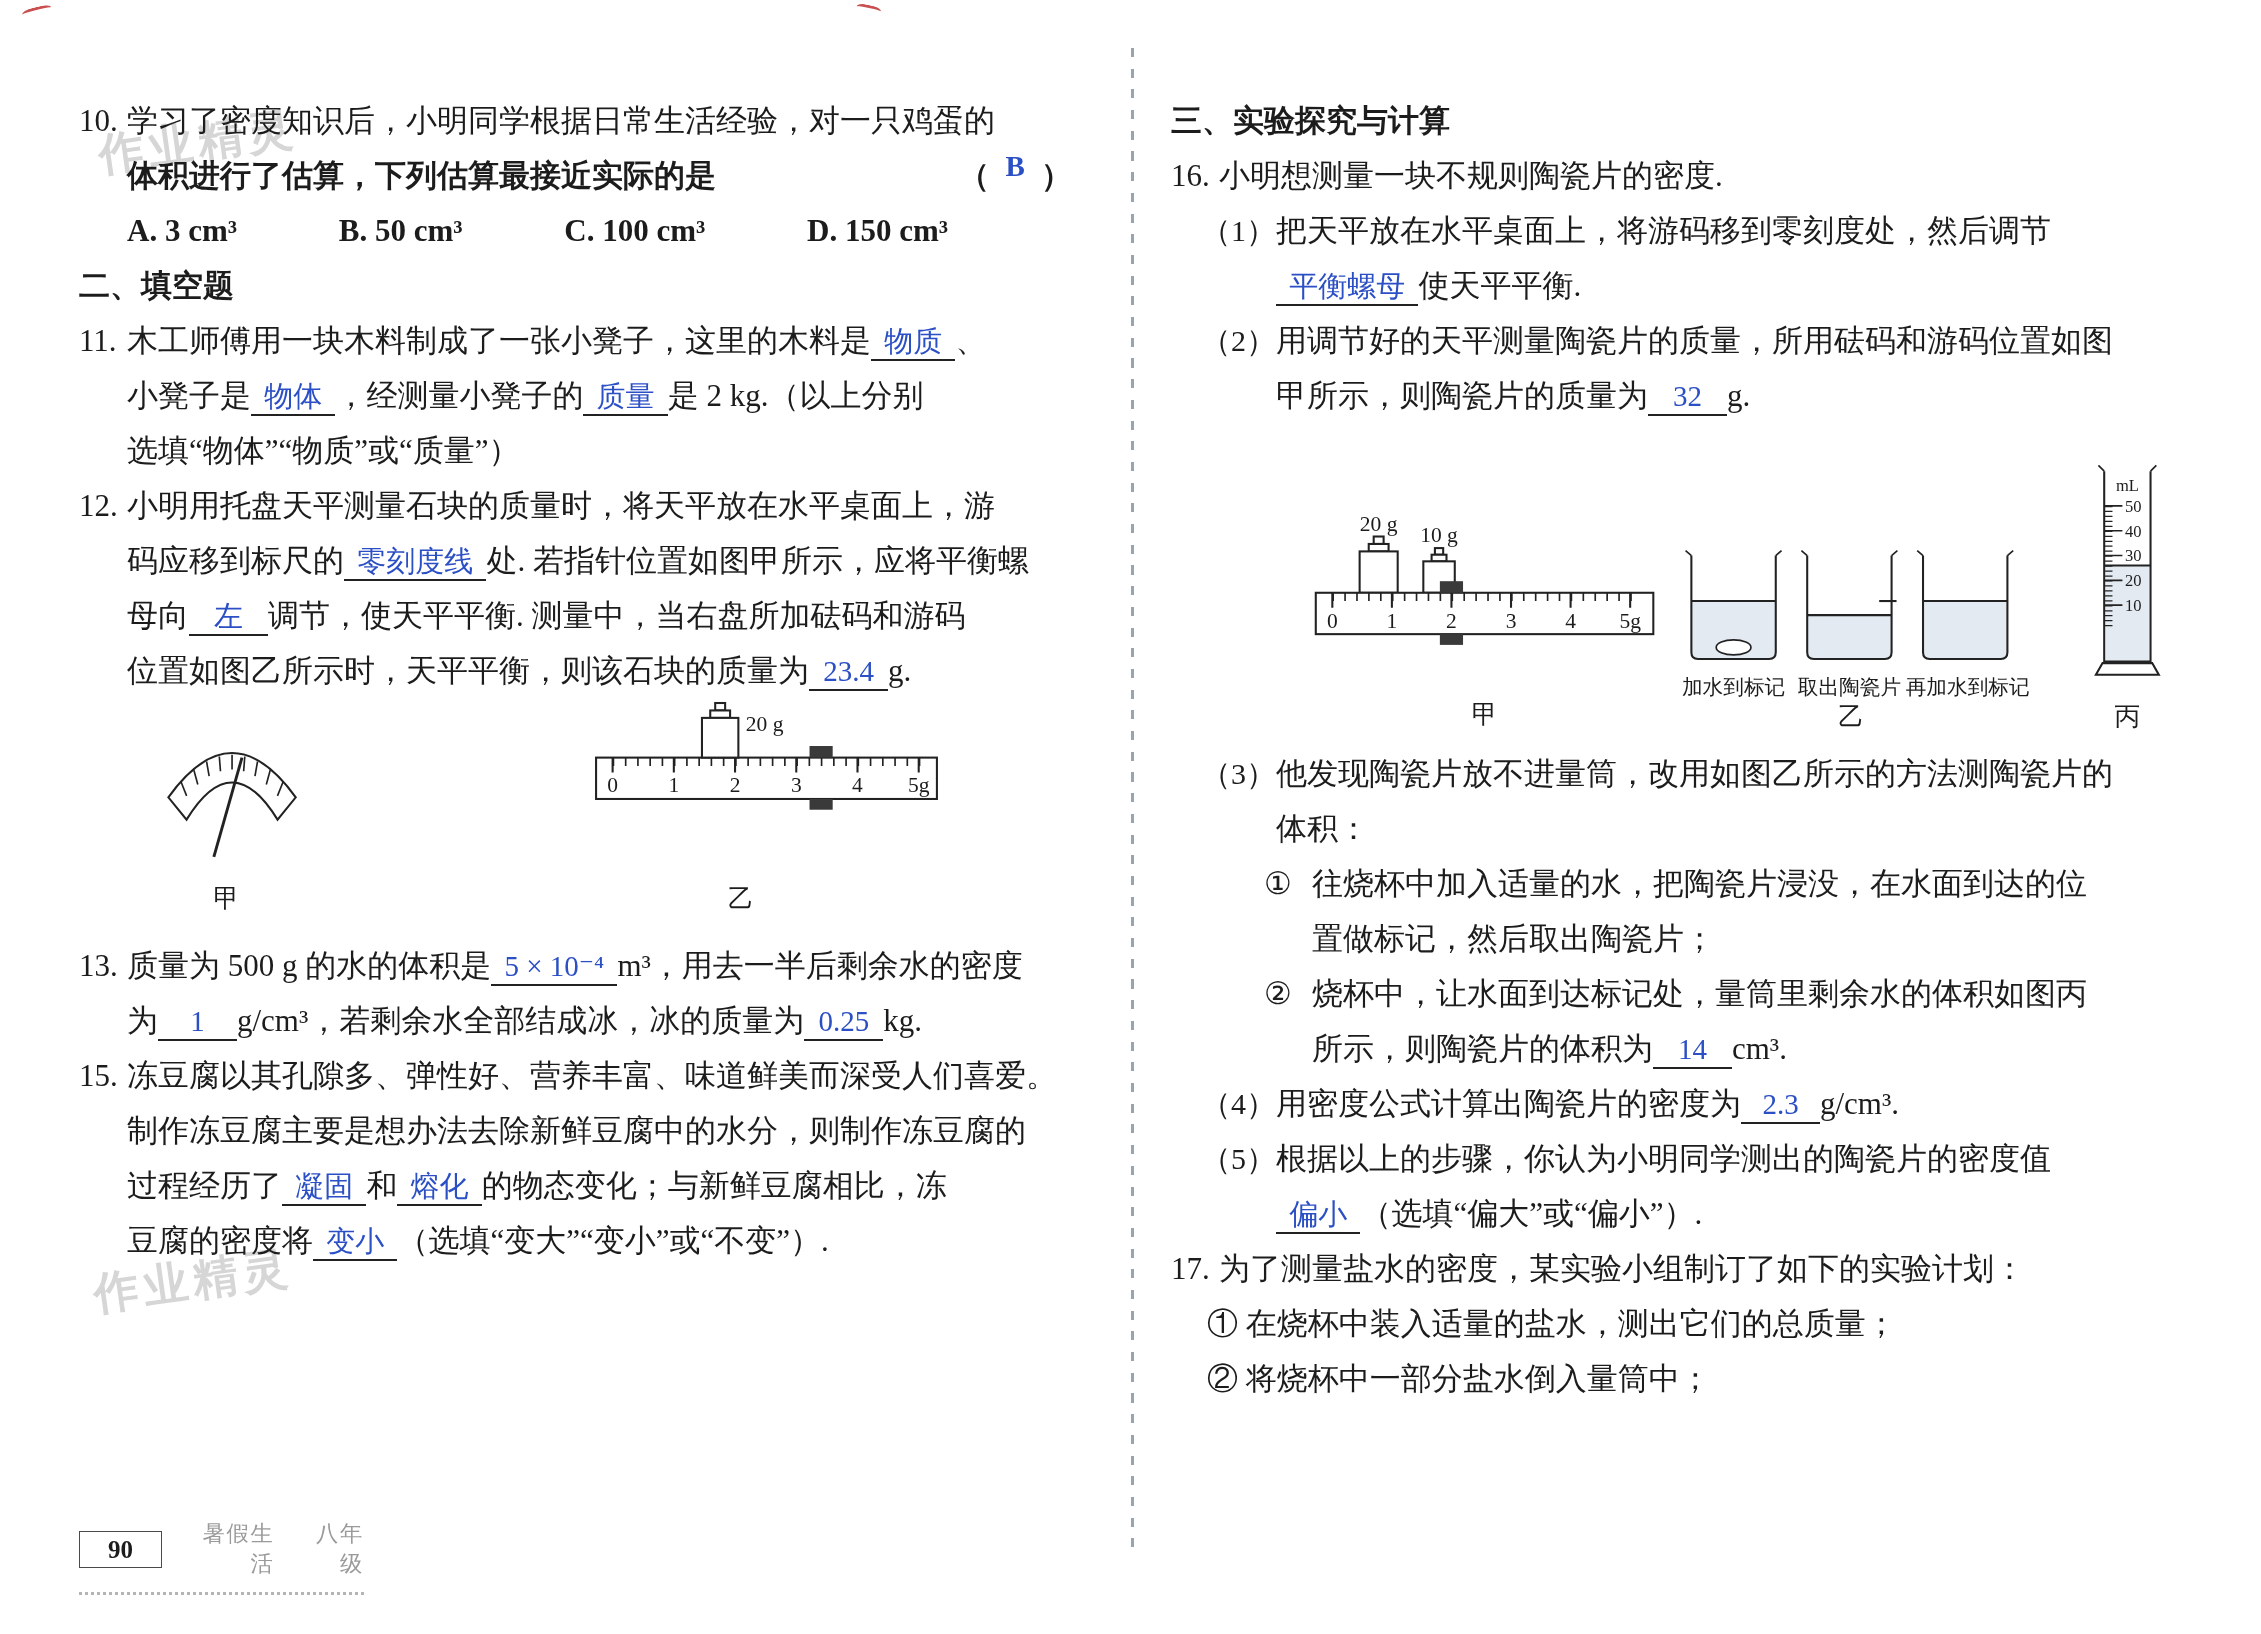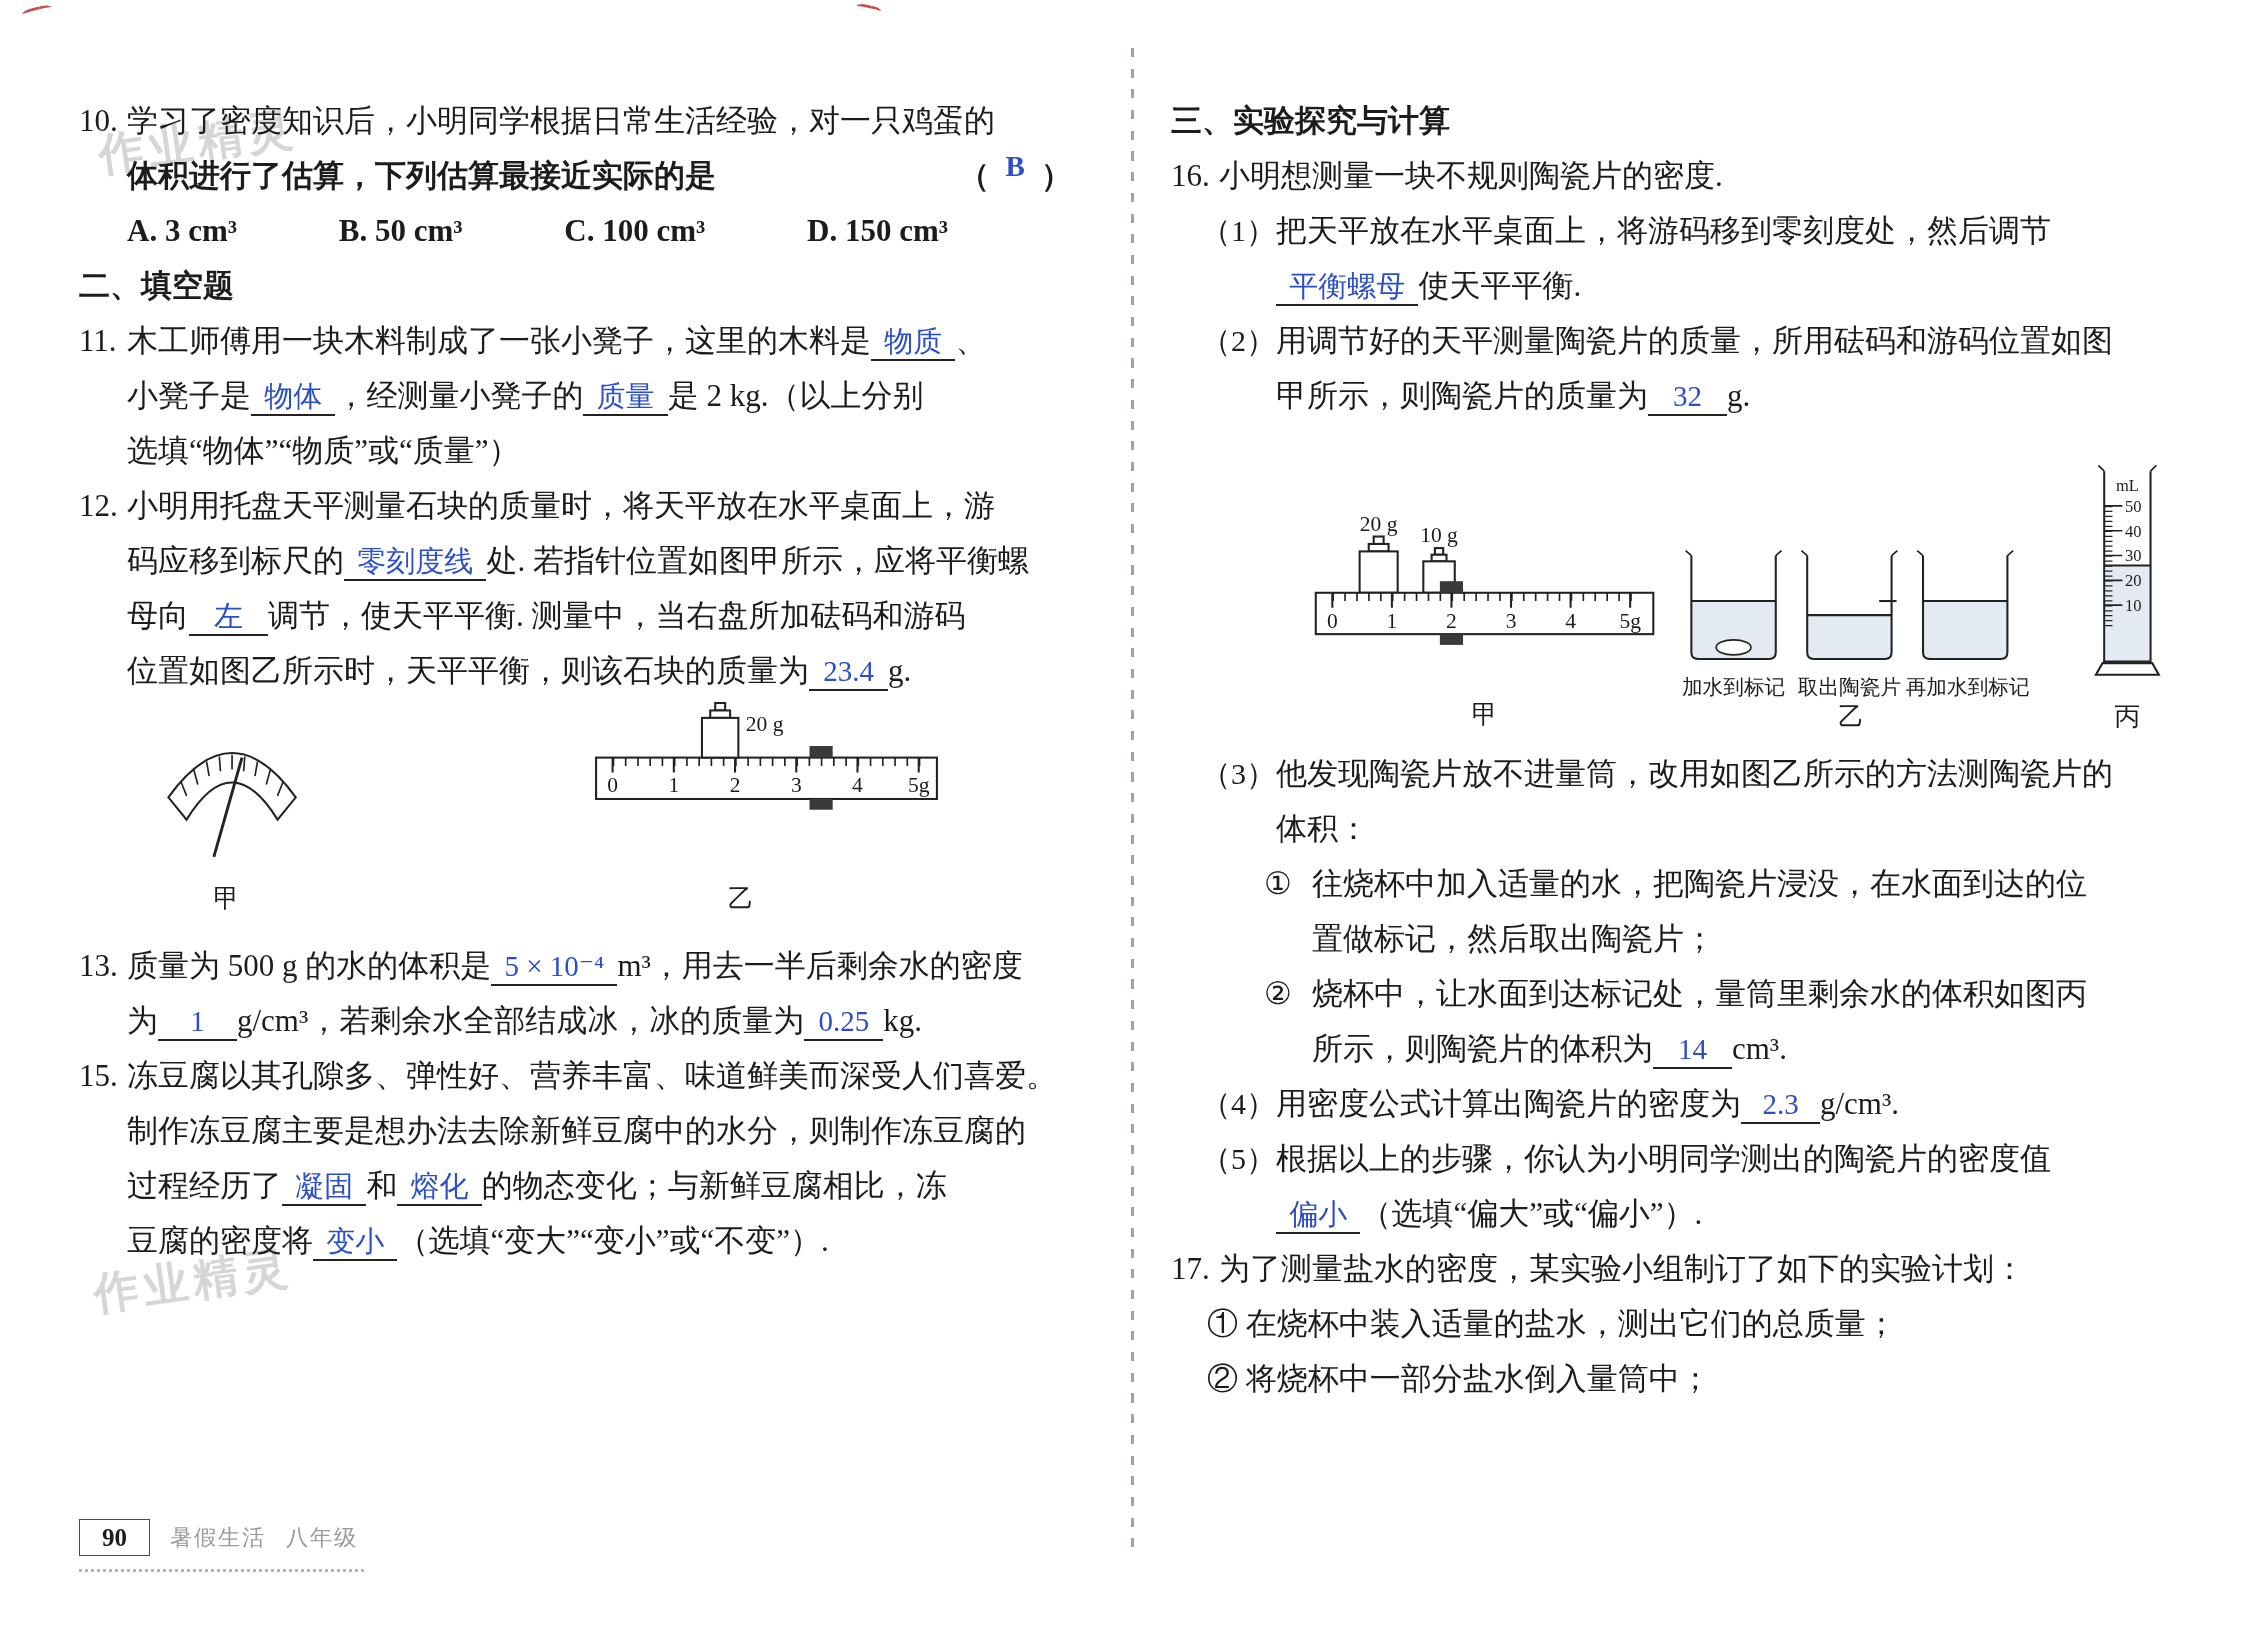--- a/index.html
+++ b/index.html
@@ -24,21 +24,21 @@
 .sp{flex:1 1 auto;}
 .ans{display:inline-block;color:#2b4fc4;font-size:29px;line-height:1.25;border-bottom:2.5px solid #222;min-width:79px;padding:0 13.2px;text-align:center;}
 .ans.nou{display:inline;border-bottom:none;min-width:0;padding:0 8.3px;}
 .fig{display:block;}
 .fig text{fill:#1c1c1c;font-size:26px;font-family:"Liberation Serif","DejaVu Serif",serif;}
 .fig text.lab{font-size:31px;}
 .fig text.small{font-size:20px;}
 .fig text.small2{font-size:25px;}
 .divider{position:absolute;left:1131px;top:48px;height:1499px;width:2.5px;background:repeating-linear-gradient(to bottom,#98a4b0 0 9px,transparent 9px 20.7px);}
 .footer{position:absolute;left:79px;top:1519px;width:285px;display:flex;align-items:center;gap:20px;border-bottom:3.3px dotted #b5b5b5;padding-bottom:13.2px;}
-.pagebox{border:1.7px solid #4a4a4a;font-weight:bold;font-size:25px;line-height:35px;padding:0 22px;}
+.pagebox{border:1.7px solid #4a4a4a;font-weight:bold;font-size:25px;line-height:35px;padding:0 28px;}
 .bookname{color:#9a9a9a;font-size:22.3px;letter-spacing:1.7px;text-align:right;}
 .wm{position:absolute;color:#d6d6d6;font-size:45px;font-weight:bold;letter-spacing:5px;transform:rotate(-8deg);font-family:"Liberation Sans","DejaVu Sans",sans-serif;}
 .wm1{left:98px;top:112px;}
 .wm2{left:93px;top:1251px;}
 .redmark{position:absolute;border-top:3.3px solid #c95050;border-radius:40%;}
 .red1{left:21.5px;top:6.6px;width:30px;height:10px;transform:rotate(-14deg);}
 .red2{left:856px;top:5px;width:25px;height:10px;transform:rotate(12deg);}
 </style>
 </head>
 <body>

